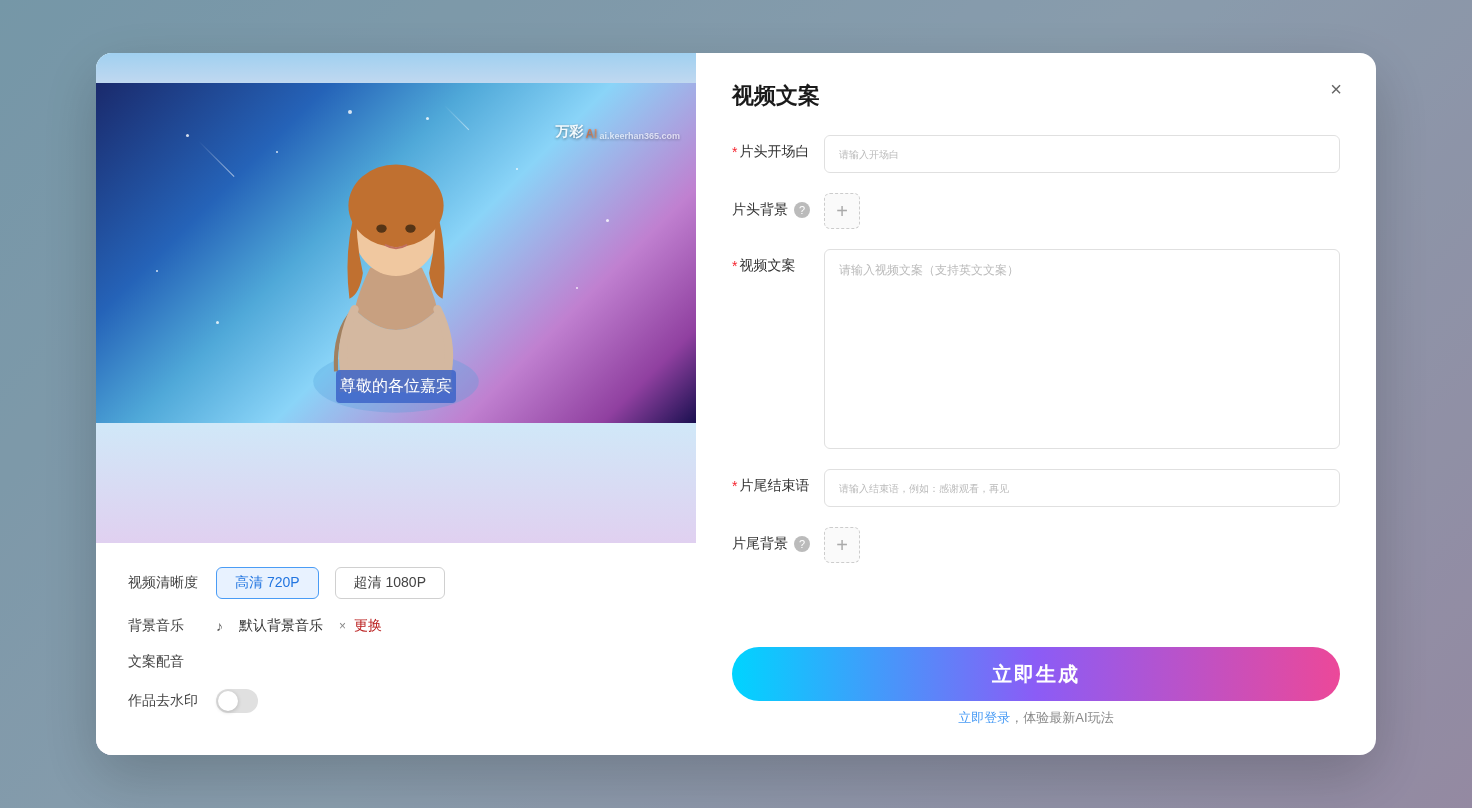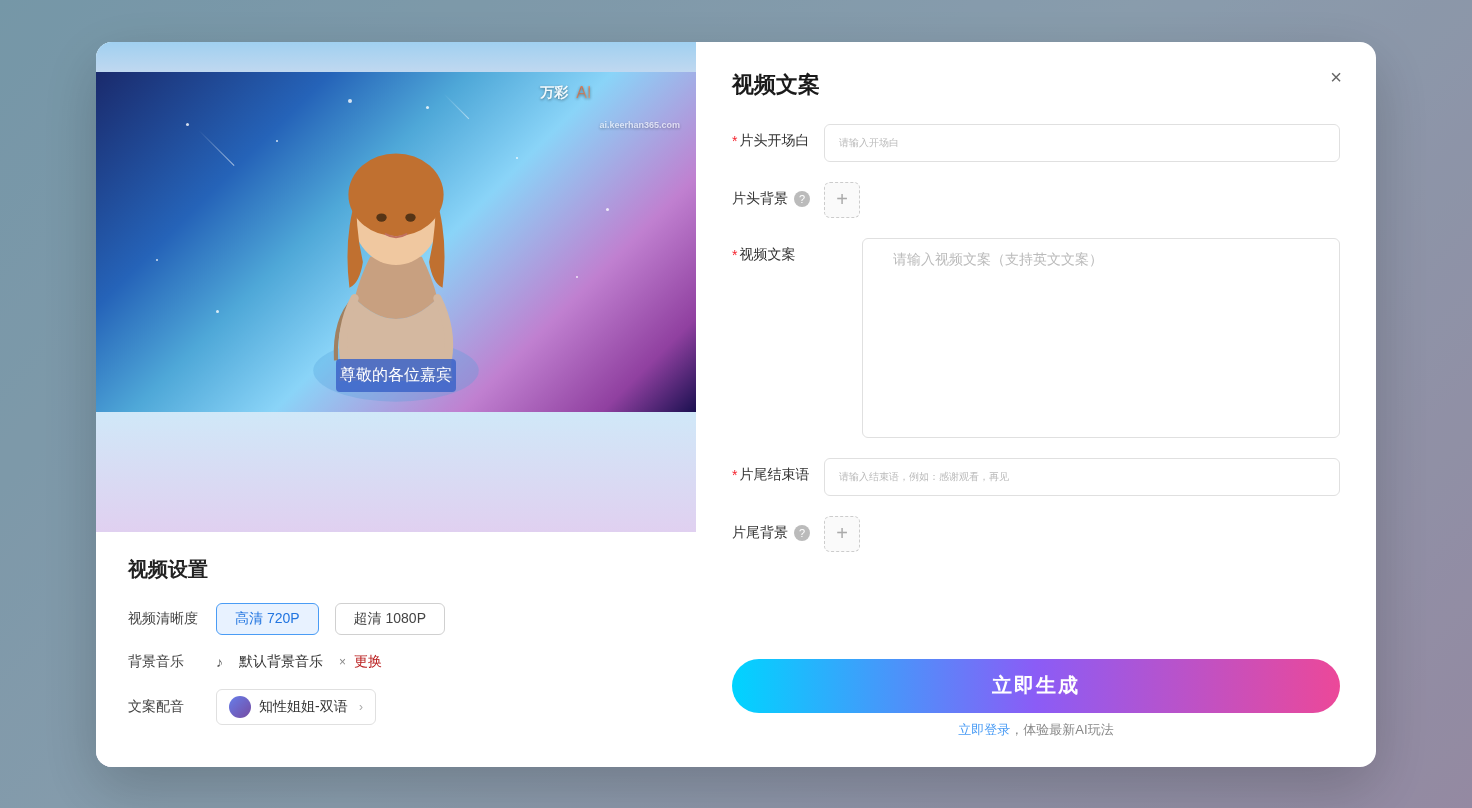--- a/index.html
+++ b/index.html
@@ -116,30 +116,30 @@
     .watermark {
       position: absolute;
       top: 12px;
       right: 16px;
       color: white;
       font-size: 14px;
       font-weight: bold;
       opacity: 0.9;
       text-shadow: 0 1px 3px rgba(0,0,0,0.5);
       display: flex;
-      align-items: flex-start;
-      gap: 8px;
+      align-items: flex-end;
+      gap: 2px;
     }
 
     .watermark-ai {
       background: linear-gradient(135deg, #ff6b35, #f7c59f);
       -webkit-background-clip: text;
       -webkit-text-fill-color: transparent;
-      font-weight: 400;
-      font-size: 16px;
+      font-weight: 700;
+      font-size: 12px;
     }
 
     .watermark-sub {
       font-size: 9px;
       opacity: 0.7;
       display: block;
       margin-top: 36px;
       -webkit-text-fill-color: white;
     }
 
@@ -364,27 +364,26 @@
       color: #aaa;
       cursor: pointer;
       background: #fafafa;
     }
 
     .form-textarea {
       flex: 1;
       height: 200px;
       border: 1.5px solid #e0e0e0;
       border-radius: 6px;
-      padding: 12px 30px;
-      font-size: 14px;
+      padding: 12px 14px;
+      font-size: 12px;
       color: #333;
       outline: none;
       resize: none;
       font-family: inherit;
-      margin-left: 38px;
     }
 
     .form-textarea::placeholder {
       color: #bbb;
     }
 
     .generate-btn {
       width: 100%;
       height: 54px;
       border: none;
@@ -483,47 +482,45 @@
             <span class="watermark-ai">AI</span>
             <span class="watermark-sub">ai.keerhan365.com</span>
           </div>
 
           <div class="subtitle-bar">尊敬的各位嘉宾</div>
         </div>
       </div>
       <div class="video-preview-bottom"></div>
 
       <div class="video-settings">
-        <div class="settings-title">视频设置</div>
 
         <div class="setting-row">
           <span class="setting-label">视频清晰度</span>
           <button class="quality-btn active">高清 720P</button>
           <button class="quality-btn">超清 1080P</button>
         </div>
 
         <div class="setting-row">
           <span class="setting-label">背景音乐</span>
           <span class="music-icon">♪</span>
           <span class="music-name">默认背景音乐</span>
           <div class="music-actions">
             <span class="music-x">×</span>
             <span class="music-change">更换</span>
           </div>
         </div>
 
         <div class="setting-row">
           <span class="setting-label">文案配音</span>
-          <div class="voice-selector">
-            <div class="voice-avatar"></div>
-            <span>知性姐姐-双语</span>
-            <span class="voice-arrow">›</span>
-          </div>
-        </div>
-
+        </div>
+
+        <div class="setting-row">
+          <span class="setting-label">作品去水印</span>
+          <div class="toggle-switch"></div>
+        </div>
       </div>
     </div>
 
     <div class="right-panel">
       <div class="panel-title">视频文案</div>
 
       <div class="form-group">
         <div class="form-label">
           <span class="required-star">*</span>
           <span>片头开场白</span>

